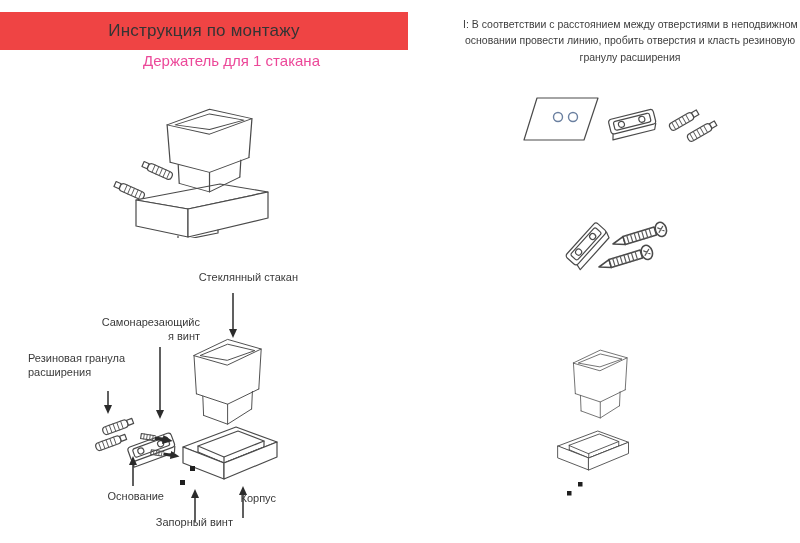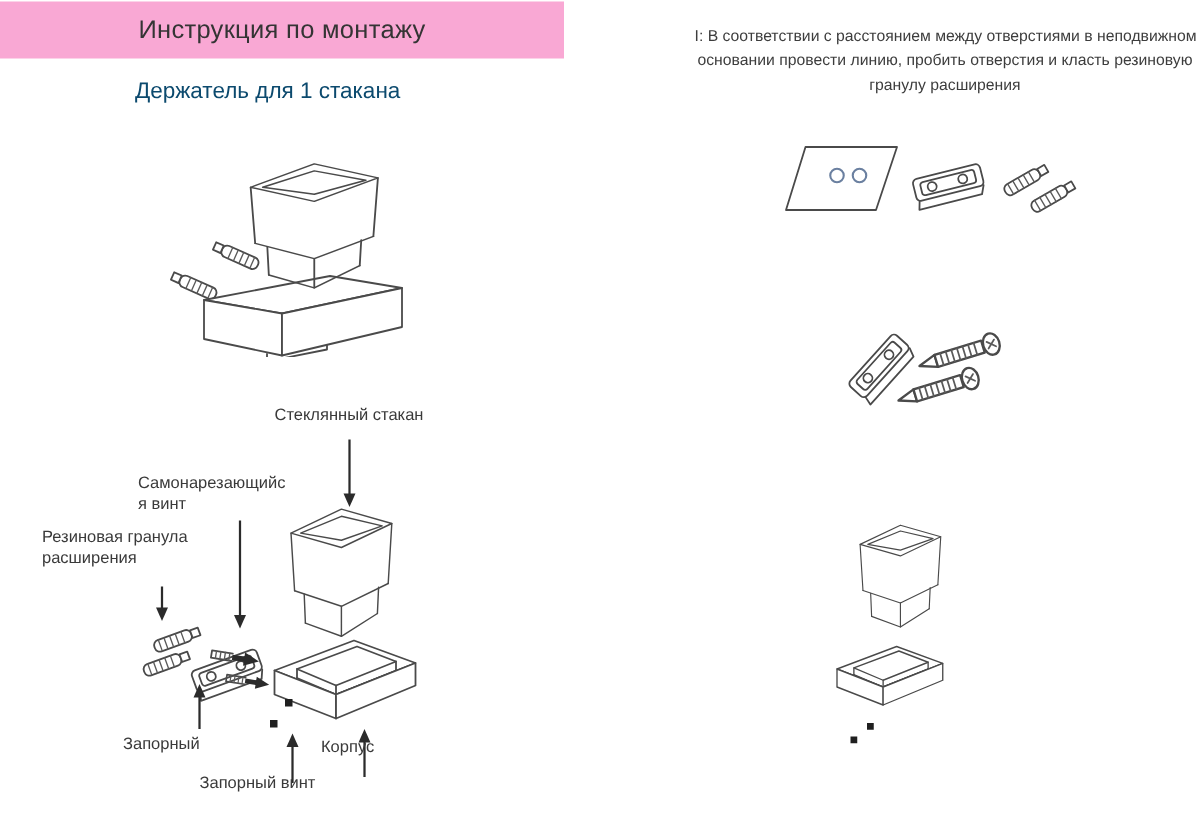--- a/index.html
+++ b/index.html
@@ -1,26 +1,26 @@
 <!DOCTYPE html>
 <html><head>
 <meta charset="utf-8">
 <style>
   html,body{margin:0;padding:0;background:#fff;}
   .page{position:relative;width:800px;height:543px;background:#ffffff;overflow:hidden;
         font-family:"Liberation Sans",sans-serif;color:#3d3d3d;}
   .abs{position:absolute;}
-  .header-bar{left:0;top:1px;width:376px;height:38px;background:#f9a8d4;
+  .header-bar{left:0;top:12px;width:408px;height:38px;background:#ef4444;
               display:flex;align-items:center;justify-content:center;}
   .header-title{font-size:17px;color:#343434;letter-spacing:.2px;}
-  .subtitle{left:90px;top:52px;width:230px;text-align:left;font-size:15px;color:#0c4a6e;}
+  .subtitle{left:90px;top:52px;width:230px;text-align:right;font-size:15px;color:#ec4899;}
   .step{font-size:10.5px;line-height:1.55;white-space:pre;color:#3d3d3d;}
   .step.center{text-align:center;}
   .lbl{font-size:11px;line-height:1.25;white-space:pre;color:#3a3a3a;}
-  .lbl.center{text-align:left;}
+  .lbl.center{text-align:right;}
   svg{display:block;}
   .ln{stroke:#4a4a4a;stroke-width:1.2;fill:none;stroke-linejoin:round;stroke-linecap:round;}
   .fw{stroke:#4a4a4a;stroke-width:1.2;fill:#ffffff;stroke-linejoin:round;stroke-linecap:round;}
   .thin{stroke:#5a5a5a;stroke-width:.9;fill:none;stroke-linecap:round;}
   .arr{stroke:#2b2b2b;stroke-width:1.5;fill:none;}
   .arrhead{fill:#2b2b2b;stroke:none;}
   .sq{fill:#1f1f1f;stroke:none;}
   .hole{stroke:#6b80a0;stroke-width:1.4;fill:#ffffff;}
 </style>
 </head>
@@ -141,21 +141,21 @@
       <polygon class="arrhead" points="219,210 227,210 223,201"></polygon>
       <line class="arr" x1="223" y1="209" x2="223" y2="233"></line>
     </g>
   </svg>
 
   <div class="abs lbl center" style="left:183px;top:271px;width:115px">Стеклянный стакан</div>
   <div class="abs lbl" style="left:28px;top:352px;width:115px">Резиновая гранула
 расширения</div>
   <div class="abs lbl center" style="left:92px;top:316px;width:108px">Самонарезающийс
 я винт</div>
-  <div class="abs lbl center" style="left:82px;top:490px;width:82px">Запорный</div>
+  <div class="abs lbl center" style="left:82px;top:490px;width:82px">Основание</div>
   <div class="abs lbl center" style="left:133px;top:516px;width:100px">Запорный винт</div>
   <div class="abs lbl center" style="left:214px;top:492px;width:62px">Корпус</div>
 
   <div class="abs step center" style="left:463px;top:16px;width:334px">I: В соответствии с расстоянием между отверстиями в неподвижном
 основании провести линию, пробить отверстия и класть резиновую
 гранулу расширения</div>
   <svg class="abs" style="left:520px;top:85px" width="210" height="62" viewBox="0 0 210 62">
     <g>
       <path class="fw" d="M17,13 L78,13 L64,55 L4,55 Z"></path>
       <circle class="hole" cx="38" cy="32" r="4.5"></circle>

